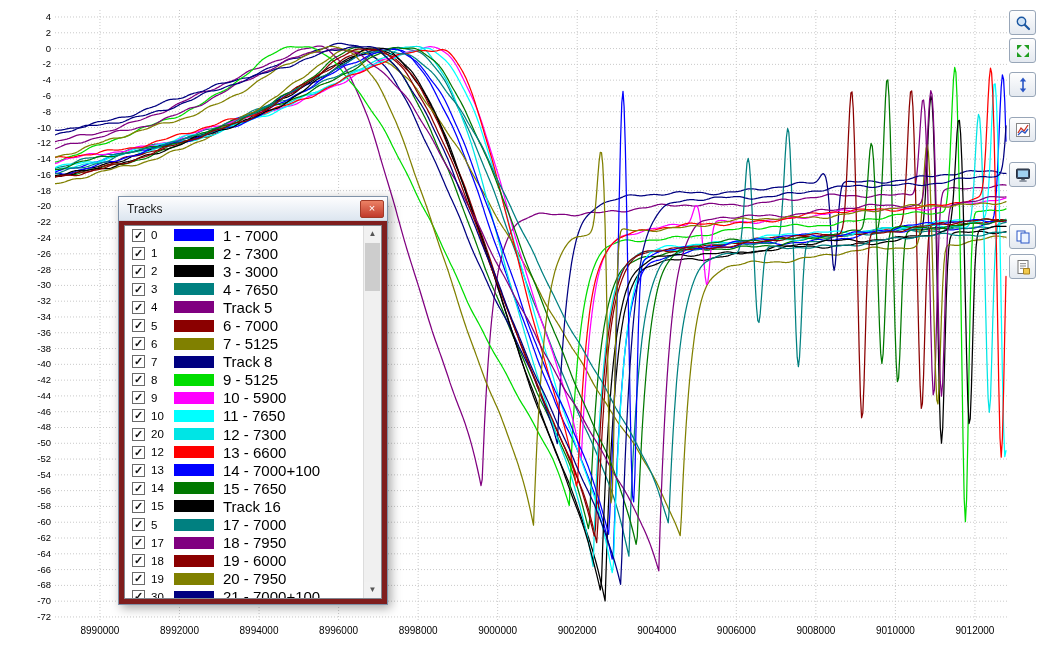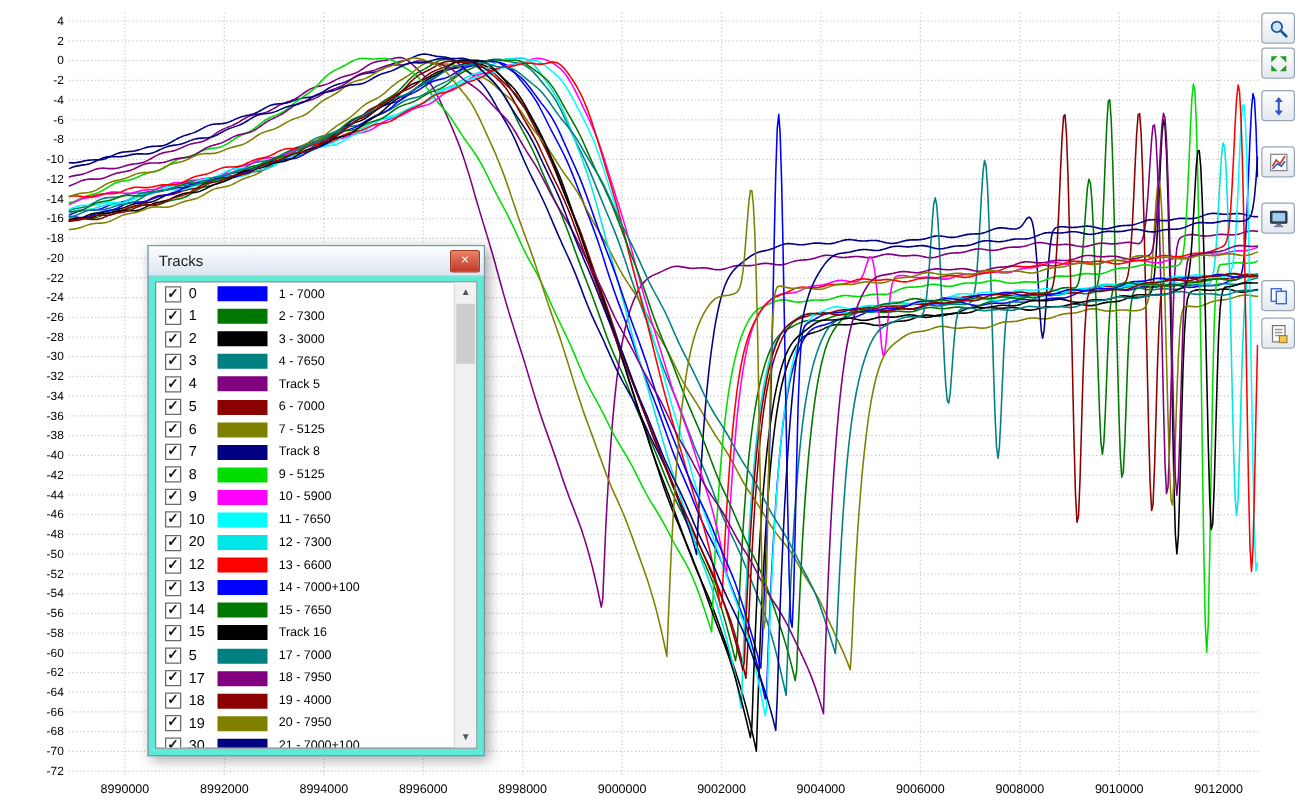--- a/index.html
+++ b/index.html
@@ -15,21 +15,21 @@
   #toolbar .tb-btn{
     position:absolute;left:1009px;width:27px;height:25px;
     border:1px solid #98a6b8;border-radius:3px;padding:0;margin:0;
     background:linear-gradient(#fefefe,#e4e9f0);
     display:flex;align-items:center;justify-content:center;cursor:pointer;
   }
 
   
   #tracks-dialog{
     position:absolute;left:118px;top:196px;width:268px;height:407px;
-    background:#5eead4;border:1px solid #7f92a8;
+    background:#7f1d1d;border:1px solid #7f92a8;
     box-shadow:3px 3px 10px rgba(0,0,0,0.35);
   }
   .titlebar{
     height:23px;background:linear-gradient(#fdfdfe,#dde6f0);
     border-bottom:1px solid #c8d2dd;display:flex;align-items:center;
     padding:0 3px 0 8px;user-select:none;
   }
   .titlebar .title{flex:1;font-size:12px;color:#1a1a1a;}
   .closebtn{
     width:22px;height:16px;border:1px solid #a23a28;border-radius:2px;
@@ -42,21 +42,21 @@
   }
   .rows{position:absolute;left:0;right:17px;top:0;}
   .row{height:18.1px;display:flex;align-items:center;padding-left:7px;}
   .cb{
     width:13px;height:13px;box-sizing:border-box;border:1px solid #6a6a6a;
     background:#fff;font-size:11px;line-height:11px;text-align:center;
     color:#111;font-weight:bold;flex:0 0 auto;
   }
   .idx{width:23px;margin-left:6px;font-size:11.5px;color:#000;flex:0 0 auto;}
   .swatch{width:40px;height:12px;margin-right:9px;flex:0 0 auto;}
-  .lbl{font-size:10px;color:#000;white-space:nowrap;}
+  .lbl{font-size:15px;color:#000;white-space:nowrap;}
   .scrollbar{
     position:absolute;right:0;top:0;bottom:0;width:17px;
     background:#f0f0f0;border-left:1px solid #dcdcdc;
   }
   .sb-up,.sb-down{
     position:absolute;left:0;right:0;height:16px;background:#f1f1f1;
     color:#555;font-size:8px;line-height:16px;text-align:center;cursor:pointer;
   }
   .sb-up{top:0;} .sb-down{bottom:0;}
   .sb-thumb{position:absolute;left:1px;right:1px;top:17px;height:48px;background:#cdcdcd;cursor:pointer;}
@@ -371,21 +371,21 @@
           <div class="row">
             <div class="cb">✓</div>
             <span class="idx">17</span>
             <div class="swatch" style="background: rgb(128, 0, 128);"></div>
             <span class="lbl">18 - 7950</span>
           </div>
           <div class="row">
             <div class="cb">✓</div>
             <span class="idx">18</span>
             <div class="swatch" style="background: rgb(139, 0, 0);"></div>
-            <span class="lbl">19 - 4000</span>
+            <span class="lbl">19 - 6000</span>
           </div>
           <div class="row">
             <div class="cb">✓</div>
             <span class="idx">19</span>
             <div class="swatch" style="background: rgb(128, 128, 0);"></div>
             <span class="lbl">20 - 7950</span>
           </div>
           <div class="row">
             <div class="cb">✓</div>
             <span class="idx">30</span>

